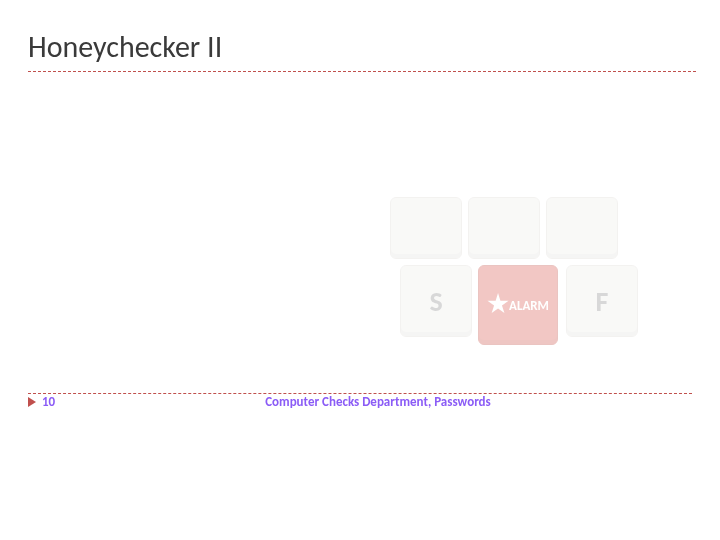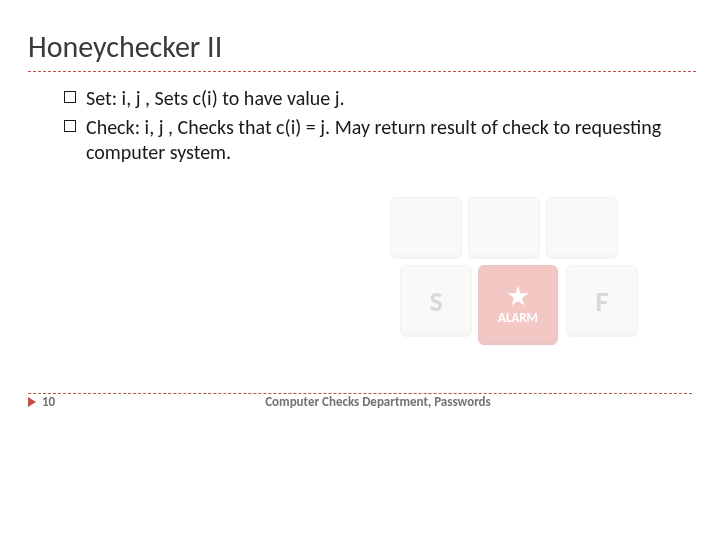--- a/index.html
+++ b/index.html
@@ -74,21 +74,21 @@
     position: absolute;
     left: 28px;
     right: 28px;
     bottom: 28px;
   }
   .footer-row {
     display: flex;
     align-items: center;
     margin-top: 0;
     font-size: 13px;
-    color: #737373;
+    color: #8b5cf6;
     font-weight: 600;
     justify-content: space-between;
   }
   .tri {
     width: 0; height: 0;
     border-top: 5px solid transparent;
     border-bottom: 5px solid transparent;
     border-left: 8px solid #c0504d;
     margin-right: 6px;
   }
@@ -113,44 +113,40 @@
     font-weight: 700;
     display: flex;
     align-items: center;
     justify-content: center;
   }
   .alarm {
     background: #d23a2e !important;
     color: #fff !important;
     font-size: 13px;
     font-weight: 700;
-    flex-direction: column;
+    flex-direction: row;
     border-color: #b72f23 !important;
   }
   .spikes {
     width: 22px; height: 22px;
     background: #fff;
     clip-path: polygon(50% 0,61% 35%,98% 35%,68% 57%,79% 91%,50% 70%,21% 91%,32% 57%,2% 35%,39% 35%);
     margin-bottom: 2px;
   }
 </style>
 </head>
 <body>
 
 <div class="slide">
 
   <div class="title">Honeychecker II</div>
   <hr class="rule-top">
 
   <div class="content">
 
-    <div class="sublist">
-      <div class="bul2"> Set: i, j  , Sets c(i) to have value j.</div>
-      <div class="bul2"> Check: i, j , Checks that c(i) = j. May return result of check to requesting computer system.</div>
-    </div>
   </div>
 
   <div class="art">
     <div class="key" style="left:0;top:0;width:70px;height:60px;font-size:22px;"></div>
     <div class="key" style="left:78px;top:0;width:70px;height:60px;font-size:22px;"></div>
     <div class="key" style="left:156px;top:0;width:70px;height:60px;font-size:22px;"></div>
     <div class="key" style="left:10px;top:68px;width:70px;height:70px;font-size:28px;">S</div>
     <div class="key alarm" style="left:88px;top:68px;width:78px;height:78px;">
       <div class="spikes"></div>
       <span>ALARM</span>

